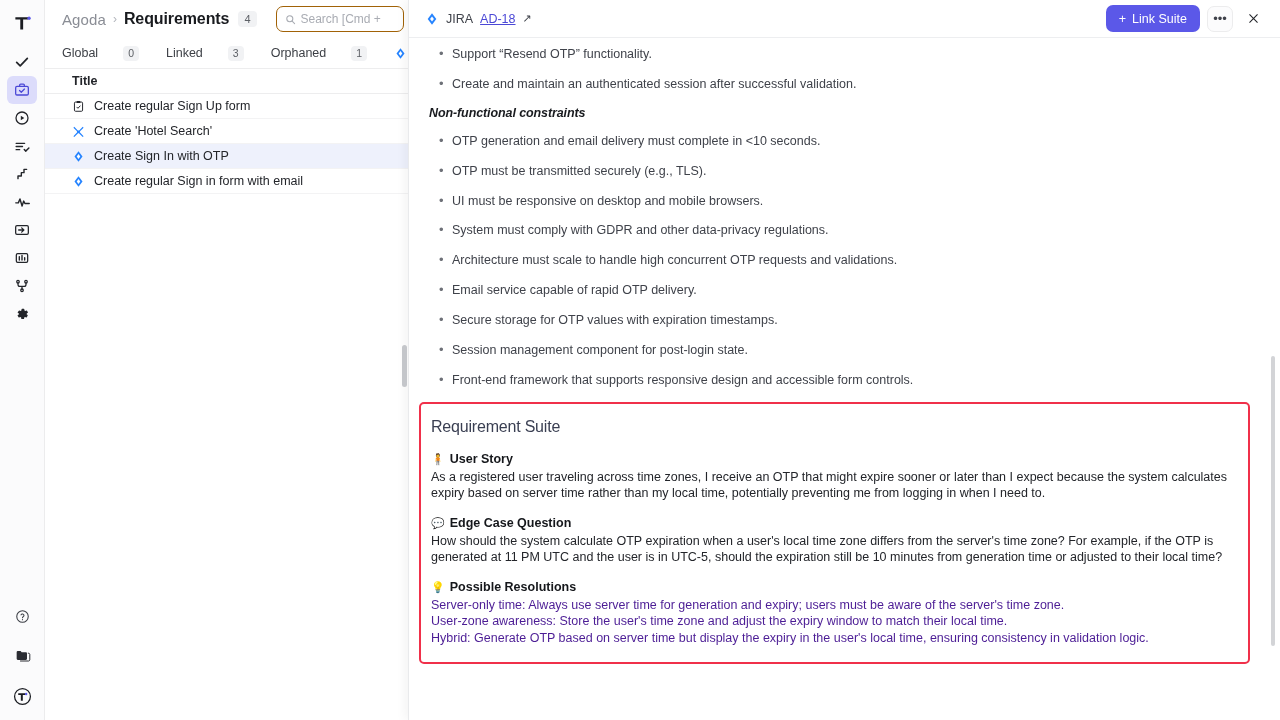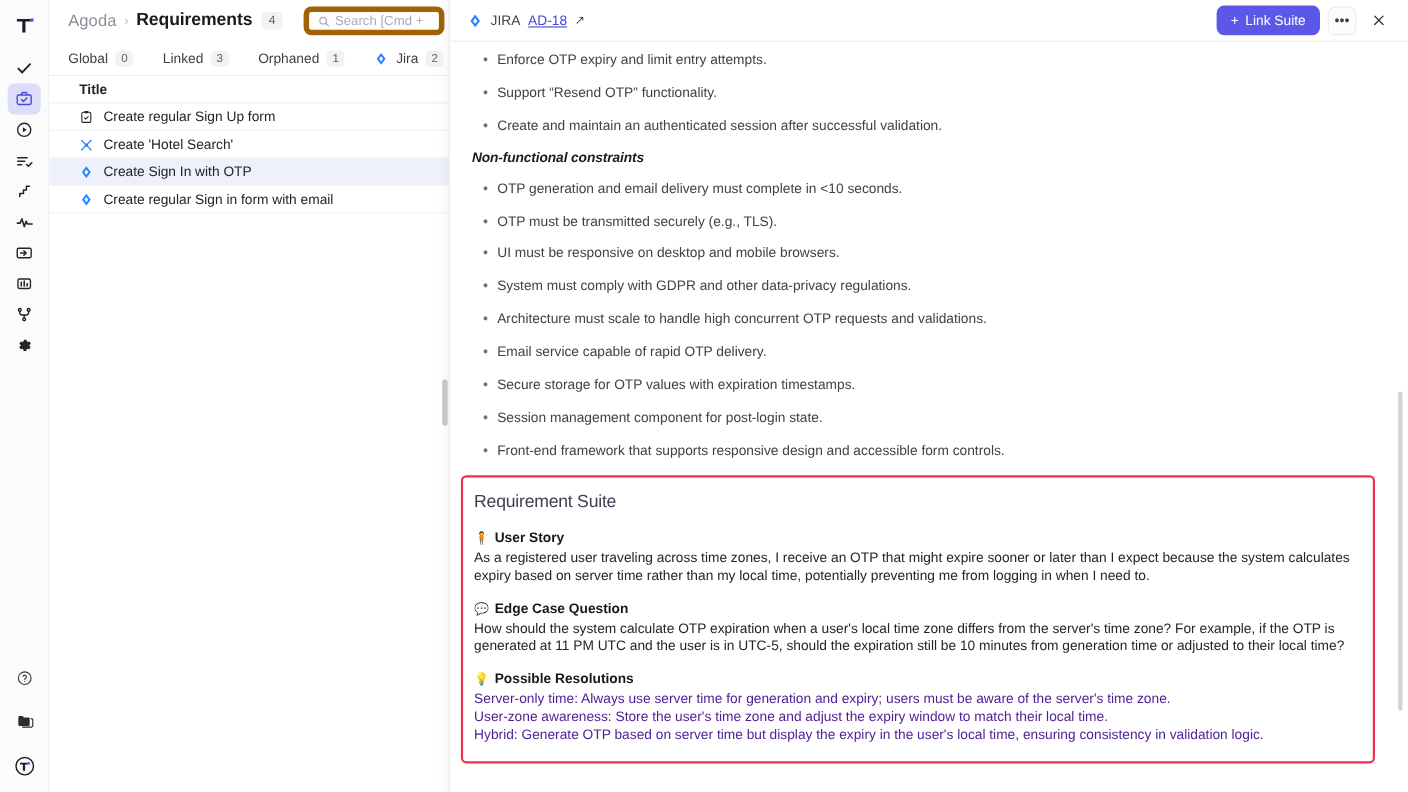--- a/index.html
+++ b/index.html
@@ -37,28 +37,28 @@
 
   .topbar { height: 38px; display: flex; align-items: center; padding: 0 0 0 17px; }
   .crumb-root { font-size: 15px; color: #8a8d95; letter-spacing: .1px; }
   .crumb-sep { font-size: 12px; color: #b3b6bd; margin: 0 7px; }
   .crumb-cur { font-size: 16px; font-weight: bold; color: #191b1f; letter-spacing: -.1px; text-align: right; }
   .crumb-count {
     margin-left: 9px; background: #f1f2f4; color: #5d6066;
     font-size: 11px; border-radius: 4px; padding: 2px 6px; line-height: 1.1;
   }
   .searchbox {
-    margin-left: 19px; width: 128px; height: 26px; border: 5px solid #a16207;
+    margin-left: 19px; width: 128px; height: 26px; border: 1px solid #a16207;
     border-radius: 7px; display: flex; align-items: center; padding: 0 8px; gap: 5px;
     overflow: hidden; background: #fff;
   }
   .searchbox span.ph { font-size: 12px; color: #a9acb3; white-space: nowrap; }
 
   .tabs { height: 30px; display: flex; align-items: center; padding-left: 17px; gap: 0px; }
-  .tab { display: flex; align-items: center; gap: 7px; padding: 0 13px 0 0; margin-right: 14px; cursor: pointer; }
+  .tab { display: flex; align-items: center; gap: 25px; padding: 0 13px 0 0; margin-right: 14px; cursor: pointer; }
   .tab-label { font-size: 12.5px; color: #3c3f45; }
   .tab-badge { background: #f1f2f4; color: #5d6066; font-size: 10.5px; border-radius: 4px; padding: 1.5px 5px; }
 
   .table-head {
     height: 26px; border-top: 1px solid #ededee; border-bottom: 1px solid #ededee;
     display: flex; align-items: center; padding-left: 27px;
   }
   .table-head span { font-size: 12.5px; font-weight: bold; color: #23252a; }
   .row {
     height: 25px; display: flex; align-items: center; padding-left: 27px; gap: 9px;
@@ -338,21 +338,20 @@
         <svg width="13" height="13" viewBox="0 0 24 24" fill="none" stroke="currentColor" stroke-width="2" stroke-linecap="round">
             <path d="M5 5l14 14M19 5L5 19"></path>
           </svg>
       </div>
     </div>
 
     <div class="detail-body">
       <div class="doc">
 
         <ul class="blist">
-          <li>Enforce OTP expiry and limit entry attempts.</li>
           <li>Support “Resend OTP” functionality.</li>
           <li>Create and maintain an authenticated session after successful validation.</li>
         </ul>
 
         <h4 class="sec">Non-functional constraints</h4>
         <ul class="blist">
           <li>OTP generation and email delivery must complete in &lt;10 seconds.</li>
           <li>OTP must be transmitted securely (e.g., TLS).</li>
           <li>UI must be responsive on desktop and mobile browsers.</li>
           <li>System must comply with GDPR and other data-privacy regulations.</li>

